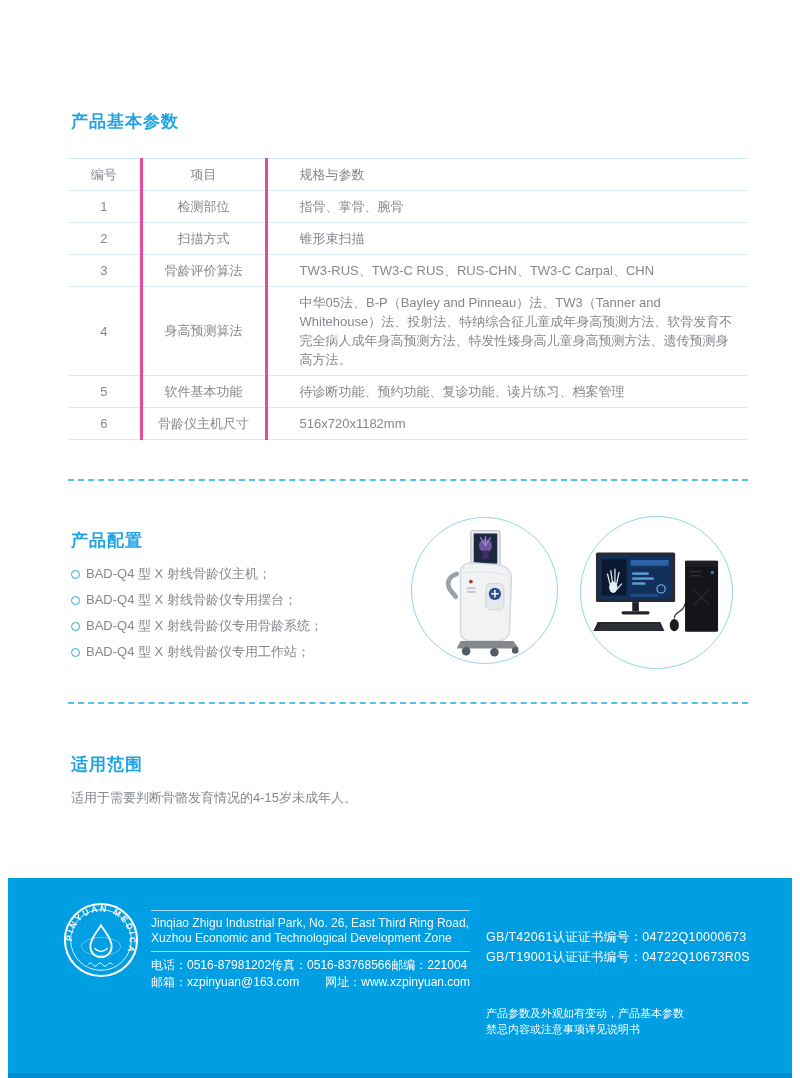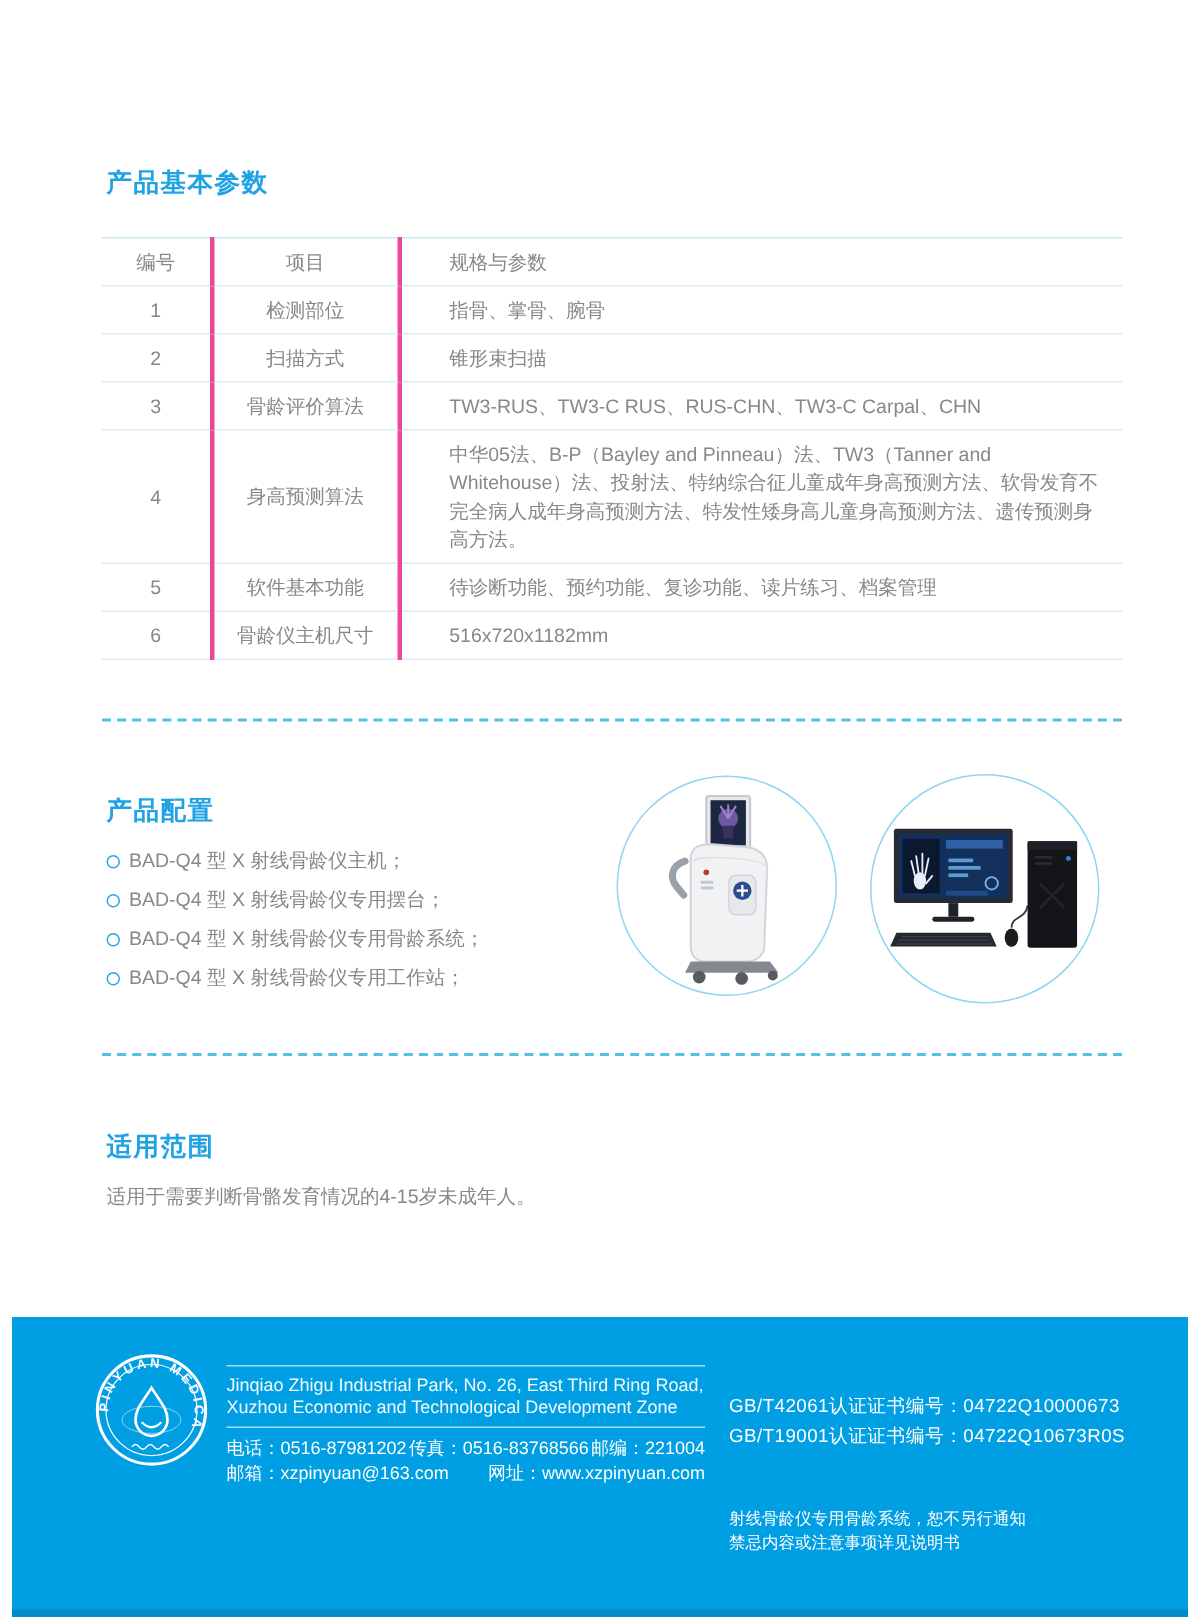--- a/index.html
+++ b/index.html
@@ -49,21 +49,21 @@
   .footer { position:absolute; left:0; top:878px; width:800px; height:200px; background:#009ee2; }
   .footer-bottom-strip { position:absolute; left:0; bottom:0; width:100%; height:5px; background:rgba(0,60,100,0.18); }
   .logo { position:absolute; left:52px; top:899px; width:82px; height:82px; }
 
   .co-block { position:absolute; left:143px; top:905px; width:319px; color:#fff; }
   .co-cn { font-size:19px; font-weight:bold; letter-spacing:1px; line-height:24px; }
   .co-en { font-size:12px; letter-spacing:1.6px; line-height:17px; color:rgba(255,255,255,0.95); }
   .fline { border-top:1px solid rgba(255,255,255,0.65); margin:5px 0 5px 0; }
   .addr-cn { font-size:12px; line-height:16px; }
   .addr-en { font-size:12px; line-height:15px; color:rgba(255,255,255,0.95); }
-  .contact-row1 { display:flex; justify-content:space-between; font-size:12px; line-height:17px; margin-top:2px; }
+  .contact-row1 { display:flex; justify-content:flex-start; font-size:12px; line-height:17px; margin-top:2px; }
   .contact-row2 { display:flex; justify-content:space-between; font-size:12px; line-height:17px; }
 
   .cert-block { position:absolute; left:478px; top:928px; width:270px; color:#fff; }
   .cert-line { font-size:12.5px; line-height:19.5px; letter-spacing:0.3px; }
   .note-block { position:absolute; left:478px; top:1006px; width:270px; color:#fff; }
   .note-line { font-size:11px; line-height:15.5px; }
 </style>
 </head>
 <body>
 
@@ -242,17 +242,17 @@
       <span>网址：www.xzpinyuan.com</span>
     </div>
   </div>
 
   <div class="cert-block">
     <div class="cert-line">GB/T42061认证证书编号：04722Q10000673</div>
     <div class="cert-line">GB/T19001认证证书编号：04722Q10673R0S</div>
   </div>
 
   <div class="note-block">
-    <div class="note-line">射线骨龄仪专用骨龄系统，恕不另行通知</div>
+    <div class="note-line">产品参数及外观如有变动，产品基本参数</div>
     <div class="note-line">禁忌内容或注意事项详见说明书</div>
   </div>
 
 </div>
 
 </body></html>

